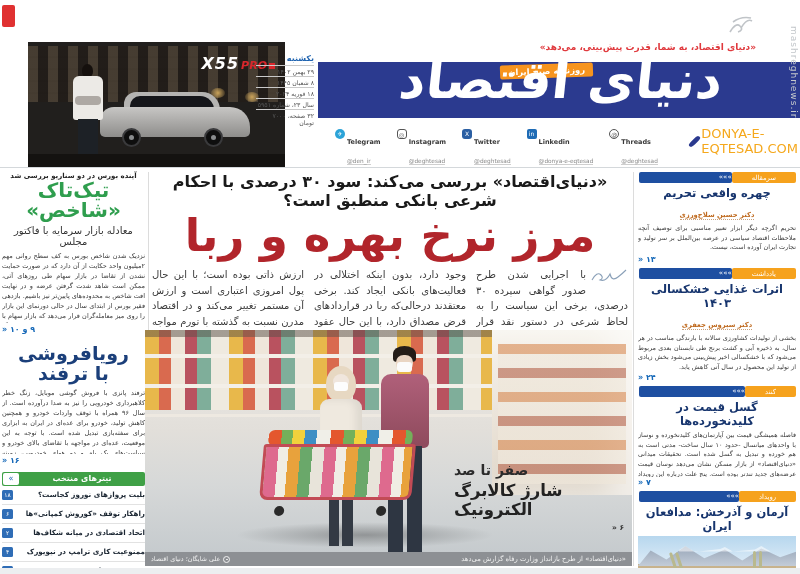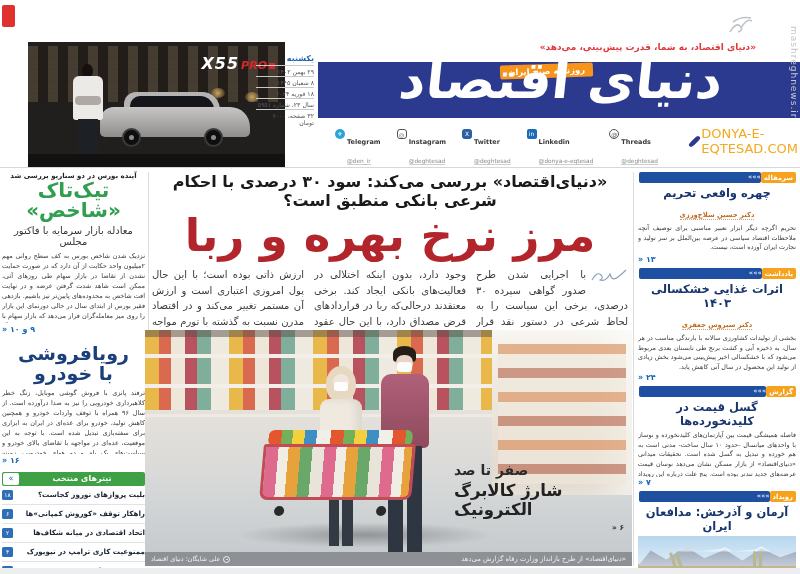--- a/index.html
+++ b/index.html
@@ -144,21 +144,21 @@
              display:flex; align-items:center; justify-content:space-between; padding:0 6px; }
   .cap-right { color:#f2f2f2; font-size:6.8px; }
   .cap-left { color:#f2f2f2; font-size:6.4px; display:flex; align-items:center; gap:3px; direction:rtl; }
   .cam-ic { width:7px; height:7px; border:1px solid #f2f2f2; border-radius:50%; display:inline-block; position:relative; }
   .cam-ic::after { content:""; position:absolute; left:2px; top:2px; width:1.5px; height:1.5px; background:#f2f2f2; border-radius:50%; }
 
   
   .rightcol { position:absolute; left:638px; top:172px; width:158px; }
   .rsec { margin-bottom:4px; }
   .sec-head { display:flex; height:11px; align-items:stretch; }
-  .sec-label { background:#f6a21d; color:#fff; font-size:6.8px; padding:0 3px; display:flex; align-items:center; border-radius:2px; font-weight:bold; }
+  .sec-label { background:#f6a21d; color:#fff; font-size:6.8px; padding:0 20px; display:flex; align-items:center; border-radius:2px; font-weight:normal; }
   .sec-bar { flex:1; background:#1e4fa1; border-radius:2px; margin-left:1px; display:flex; align-items:center; }
   .sec-chev { direction:ltr; color:#fff; font-size:7px; line-height:1; margin-left:2px; }
   .sec-title { color:#17356e; font-weight:bold; font-size:11.5px; text-align:center; margin-top:3px; }
   .sec-author { text-align:center; margin-top:2px; }
   .sec-author span { color:#bf6a1f; font-size:6.8px; font-weight:bold; border-bottom:1px dotted #c9a07a; }
   .sec-body { font-size:6.4px; line-height:1.52; color:#3a3a3a; text-align:justify; overflow:hidden; margin-top:3px; }
   .h30{height:30px;} .h38{height:38px;} .h46{height:46px;}
   .sec-foot { direction:rtl; color:#1568b8; font-weight:bold; font-size:8px; text-align:left; margin-top:1px; }
   .mil { position:relative; width:158px; height:54px; margin-top:3px; overflow:hidden;
          background:linear-gradient(180deg,#b7d7ee 0%, #dcebf7 52%, #c9b48e 52%, #bfa87f 100%); }
@@ -256,21 +256,21 @@
 
   <div class="leftcol">
     <div class="kicker-sm">آینده بورس در دو سناریو بررسی شد</div>
     <div class="green-title">تیک‌تاک</div>
     <div class="green-title">«شاخص»</div>
     <div class="sub-sm">معادله بازار سرمایه با فاکتور مجلس</div>
     <div class="body-sm b1">نزدیک شدن شاخص بورس به کف سطح روانی مهم ۲میلیون واحد حکایت از آن دارد که در صورت حمایت نشدن از تقاضا در بازار سهام طی روزهای آتی، ممکن است شاهد شدت گرفتن عرضه و در نهایت افت شاخص به محدوده‌های پایین‌تر نیز باشیم. بازدهی فقیر بورس از ابتدای سال در حالی دورنمای این بازار را روی میز معامله‌گران قرار می‌دهد که بازار سهام با نزدیک شدن به انتخابات مجلس با یک ابهام بزرگ دیگر نیز مواجه است. آیا نمایندگان جدید سیاستگذار را در مصوبات بورسی همراهی می‌کنند؟</div>
     <div class="ref">۹ و ۱۰ «</div>
 
     <div class="navy-title">رویافروشی</div>
-    <div class="navy-title" style="margin-top:0;">با خودرو</div>
+    <div class="navy-title" style="margin-top:0;">با ترفند</div>
     <div class="body-sm b2">ترفند پانزی با فروش گوشی موبایل، زنگ خطر کلاهبرداری خودرویی را نیز به صدا درآورده است. از سال ۹۶ همراه با توقف واردات خودرو و همچنین کاهش تولید، خودرو برای عده‌ای در ایران به ابزاری برای سفته‌بازی تبدیل شده است. با توجه به این موقعیت، عده‌ای در مواجهه با تقاضای بالای خودرو و سیاست‌های یک بام و دو هوای خودرویی، زمینه کلاهبرداری از متقاضیان خودرو را فراهم کرده‌اند. اما اکنون تنها کلاهبرداران نیستند که رویافروشی می‌کنند، بلکه سیاست‌های خودرویی نیز زمینه ترفند پانزی را فراهم کرده است.</div>
     <div class="ref">۱۶ «</div>
 
     <div class="picks">
       <div class="picks-head">
         <span class="picks-title">تیترهای منتخب</span>
         <span class="picks-caret">»</span>
       </div>
       <div class="pick-row">
         <span class="pick-title">بلیت پروازهای نوروز کجاست؟</span>
@@ -382,21 +382,21 @@
           </span>
       </div>
       <div class="sec-title">اثرات غذایی خشکسالی ۱۴۰۳</div>
       <div class="sec-author"><span>دکتر سیروس جعفری</span></div>
       <div class="sec-body h38">بخشی از تولیدات کشاورزی سالانه با بارندگی مناسب در هر سال، به ذخیره آبی و کشت برنج طی تابستان بعدی مربوط می‌شود که با خشکسالی اخیر پیش‌بینی می‌شود بخش زیادی از تولید این محصول در سال آتی کاهش یابد.</div>
       <div class="sec-foot">۲۴ «</div>
     </div>
 
     <div class="rsec">
       <div class="sec-head">
-        <span class="sec-label">گزارش</span>
+        <span class="sec-label">کنند</span>
         <span class="sec-bar">
             <span class="sec-chev">«««</span>
           </span>
       </div>
       <div class="sec-title">گسل قیمت در کلیدنخورده‌ها</div>
       <div class="sec-body h46">فاصله همیشگی قیمت بین آپارتمان‌های کلیدنخورده و نوساز با واحدهای میانسال -حدود ۱۰ سال ساخت- مدتی است به هم خورده و تبدیل به گسل شده است. تحقیقات میدانی «دنیای‌اقتصاد» از بازار مسکن نشان می‌دهد نوسان قیمت عرضه‌های جدید تندتر بوده است. پنج علت درباره این رویداد مطرح و مسیر بازگشت فاصله نیز بررسی شده است.</div>
       <div class="sec-foot">۷ «</div>
     </div>
 
     <div class="rsec">

